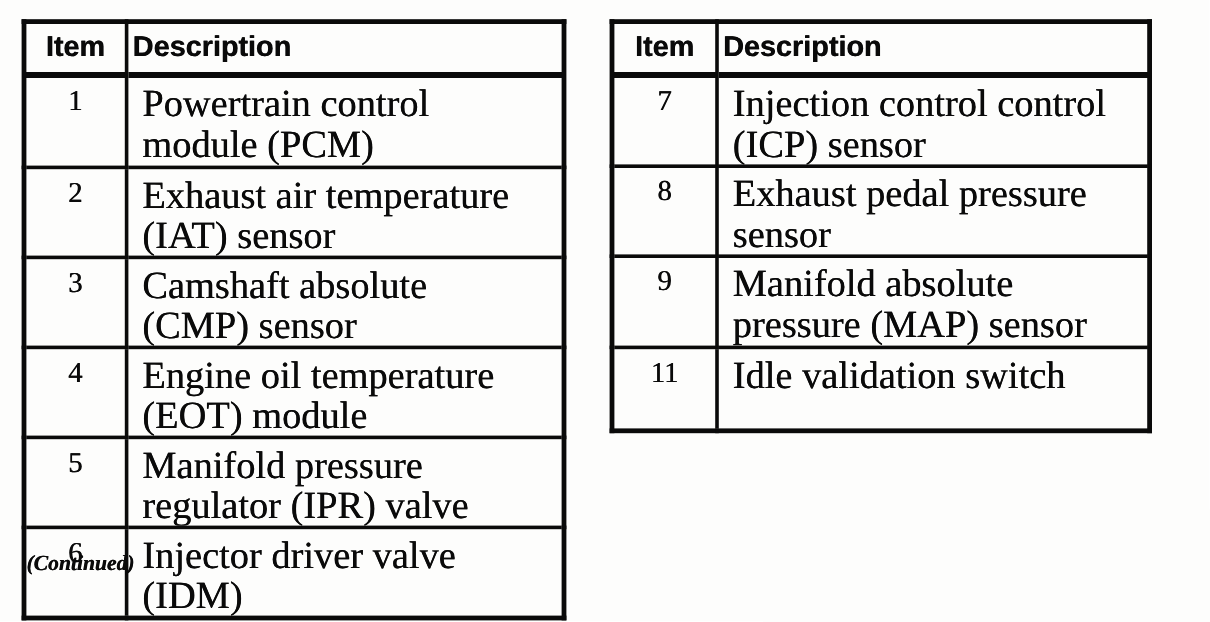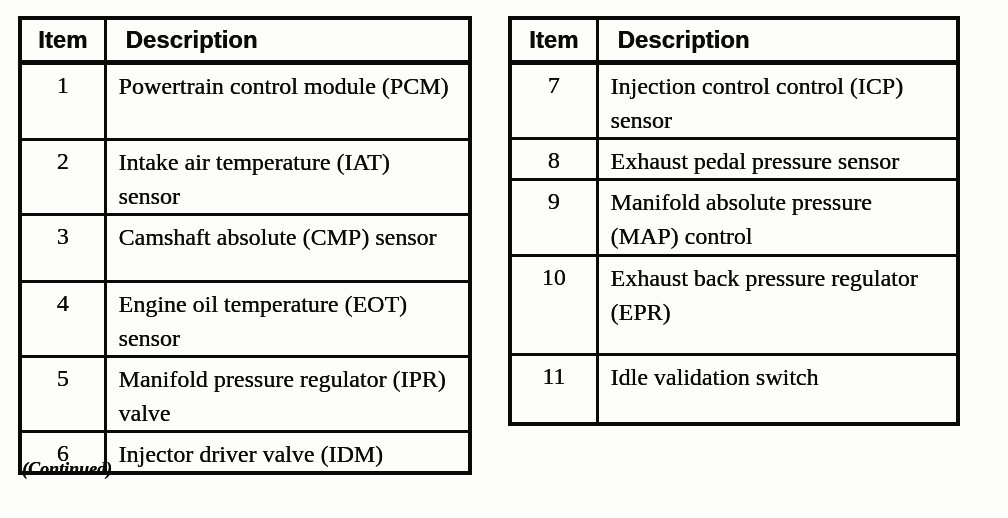--- a/index.html
+++ b/index.html
@@ -40,30 +40,30 @@
     font-family: "Liberation Sans", sans-serif;
     font-weight: bold;
     font-size: 24px;
     line-height: 26px;
     padding-top: 7px;
     padding-bottom: 4px;
     text-align: left;
     text-shadow: 0.4px 0 0 currentColor;
   }
   .itemtable thead th.h-item { text-align: center; }
-  .itemtable thead th.h-desc { padding-left: 19px; }
+  .itemtable thead th.h-desc { padding-left: 4px; }
 
   .itemtable td.item-cell {
     text-align: center;
     font-size: 24px;
     padding-top: 7px;
     text-shadow: 0.3px 0 0 currentColor;
   }
   .itemtable td.desc-cell {
-    font-size: 24px;
+    font-size: 32px;
     line-height: 34px;
     padding: 4px 16px 0 12px;
     text-shadow: 0.3px 0 0 currentColor;
   }
 
   
   .lt-h  { height: 44px; }
   .lt-r0 { height: 77px; }
   .lt-r1 { height: 68px; }
   .lt-r2 { height: 67px; }
@@ -106,29 +106,29 @@
         <th class="h-desc">Description</th>
       </tr>
     </thead>
     <tbody>
       <tr class="lt-r0">
         <td class="item-cell">1</td>
         <td class="desc-cell">Powertrain control module (PCM)</td>
       </tr>
       <tr class="lt-r1">
         <td class="item-cell">2</td>
-        <td class="desc-cell">Intake air temperature (IAT) sensor</td>
+        <td class="desc-cell">Exhaust air temperature (IAT) sensor</td>
       </tr>
       <tr class="lt-r2">
         <td class="item-cell">3</td>
         <td class="desc-cell">Camshaft absolute (CMP) sensor</td>
       </tr>
       <tr class="lt-r3">
         <td class="item-cell">4</td>
-        <td class="desc-cell">Engine oil temperature (EOT) sensor</td>
+        <td class="desc-cell">Engine oil temperature (EOT) module</td>
       </tr>
       <tr class="lt-r4">
         <td class="item-cell">5</td>
         <td class="desc-cell">Manifold pressure regulator (IPR) valve</td>
       </tr>
       <tr class="lt-r5">
         <td class="item-cell">6</td>
         <td class="desc-cell">Injector driver valve (IDM)</td>
       </tr>
     </tbody>
@@ -149,25 +149,21 @@
       <tr class="rt-r0">
         <td class="item-cell">7</td>
         <td class="desc-cell">Injection control control (ICP) sensor</td>
       </tr>
       <tr class="rt-r1">
         <td class="item-cell">8</td>
         <td class="desc-cell">Exhaust pedal pressure sensor</td>
       </tr>
       <tr class="rt-r2">
         <td class="item-cell">9</td>
-        <td class="desc-cell">Manifold absolute pressure (MAP) control</td>
-      </tr>
-      <tr class="rt-r3">
-        <td class="item-cell">10</td>
-        <td class="desc-cell">Exhaust back pressure regulator (EPR)</td>
+        <td class="desc-cell">Manifold absolute pressure (MAP) sensor</td>
       </tr>
       <tr class="rt-r4">
         <td class="item-cell">11</td>
         <td class="desc-cell">Idle validation switch</td>
       </tr>
     </tbody>
   </table>
 
   <div class="continued">(Continued)</div>
 

